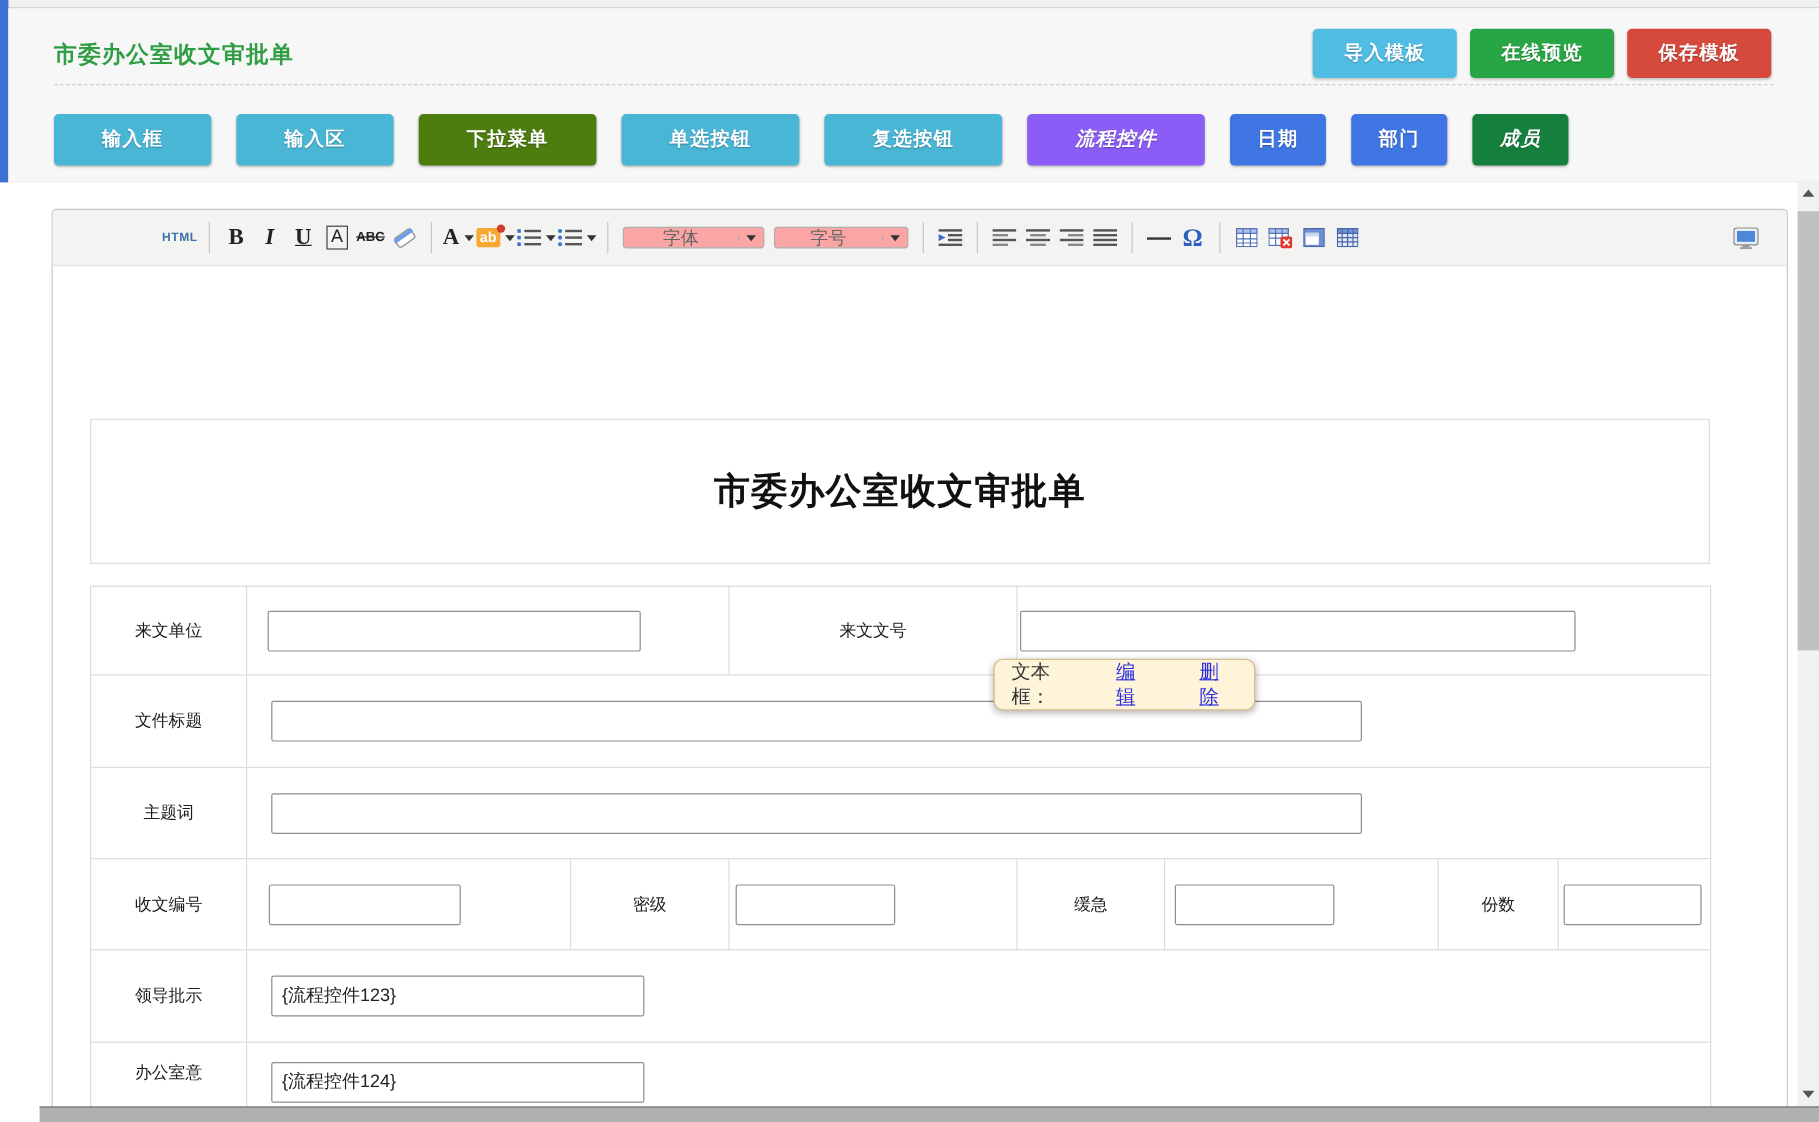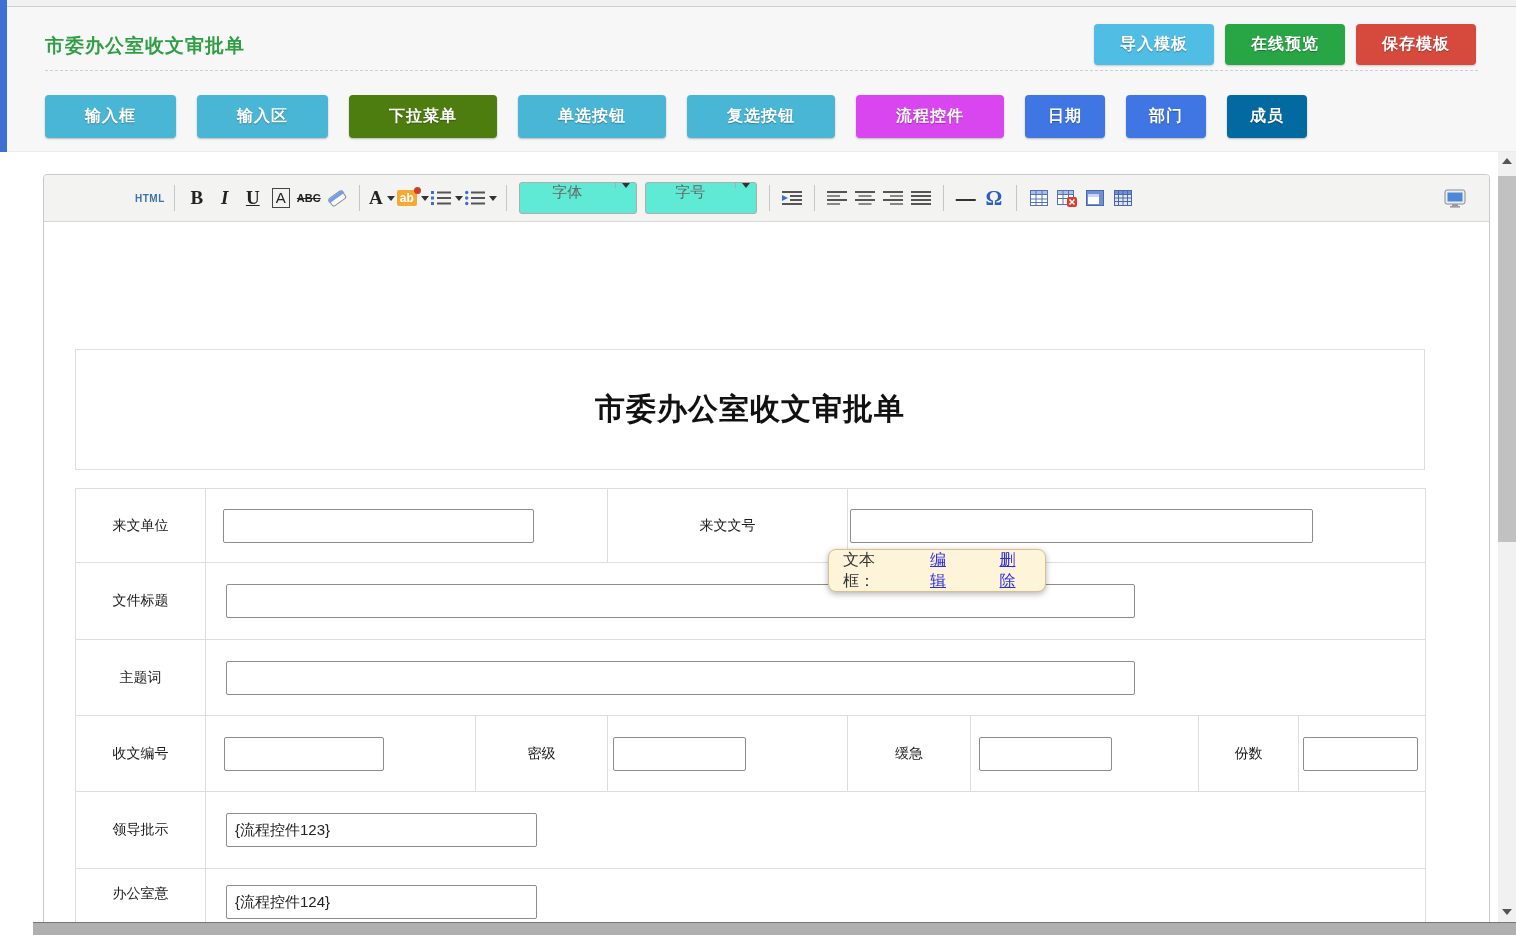--- a/index.html
+++ b/index.html
@@ -42,21 +42,21 @@
   .tb-italic { font-style:italic; }
   .tb-underline { text-decoration:underline; }
   .tb-fontbox { border:1px solid #444; padding:0 3px; font-size:15px; line-height:18px; }
   .tb-strike { font-size:11px; text-decoration:line-through; font-weight:bold; }
   .tb-caret { width:0; height:0; border-left:4px solid transparent; border-right:4px solid transparent;
               border-top:5px solid #333; margin-left:4px; }
   .tb-hilite-chip { background:#f6a832; color:#fff; font-size:12px; font-weight:bold; padding:1px 3px;
                     border-radius:2px; position:relative; }
   .tb-hilite-chip::after { content:""; position:absolute; right:-4px; top:-3px; width:7px; height:7px;
                            border-radius:50%; background:#d23b2c; }
-  .tb-select { display:flex; align-items:flex-start; width:118px; height:32px; background:#5eead4;
+  .tb-select { display:flex; align-items:center; width:118px; height:18px; background:#fca5a5;
                border:1px solid #adadad; border-radius:3px; margin:0 4px; cursor:pointer; }
   .tb-select .val { flex:1; display:flex; align-items:center; justify-content:center; color:#666; font-size:15px; }
   .tb-select .arrow { width:21px; border-left:1px solid #adadad; display:flex; align-items:center; justify-content:center; }
   .tb-hr { font-size:20px; font-weight:bold; color:#333; }
   .tb-omega { font-size:21px; font-weight:bold; color:#2d5fc0; font-family:"Liberation Serif","DejaVu Serif",serif; }
   .tb-spring { flex:1 1 auto; }
 
   
   .editor-content { padding:127px 0 0 31px; }
   .doc-title-box { width:1350px; height:121px; border:1px solid #ddd; display:flex; align-items:center; justify-content:center; }
@@ -104,24 +104,24 @@
         <button class="action-btn" style="background: rgb(40, 166, 69);">在线预览</button>
         <button class="action-btn" style="background: rgb(214, 73, 61);">保存模板</button>
       </div>
     <div class="dashed-sep"></div>
     <div class="field-btn-row">
         <button class="field-btn teal" style="background: rgb(73, 182, 214);">输入框</button>
         <button class="field-btn teal" style="background: rgb(73, 182, 214);">输入区</button>
         <button class="field-btn teal" style="background: #4d7c0f;">下拉菜单</button>
         <button class="field-btn teal" style="background: rgb(73, 182, 214);">单选按钮</button>
         <button class="field-btn teal" style="background: rgb(73, 182, 214);">复选按钮</button>
-        <button class="field-btn teal" style="background: #d946ef;">流程控件</button>
+        <button class="field-btn teal" style="background: #8b5cf6; font-style: italic;">流程控件</button>
         <button class="field-btn blue" style="background: rgb(63, 118, 228);">日期</button>
         <button class="field-btn blue" style="background: rgb(63, 118, 228);">部门</button>
-        <button class="field-btn blue" style="background: #0369a1;">成员</button>
+        <button class="field-btn blue" style="background: #15803d; font-style: italic;">成员</button>
       </div>
   </div>
 
   <div class="scroll-area">
     <div class="editor-card">
 
       <div class="editor-toolbar">
         <span class="tb-icon">
             <span class="tb-html">HTML</span>
           </span>

